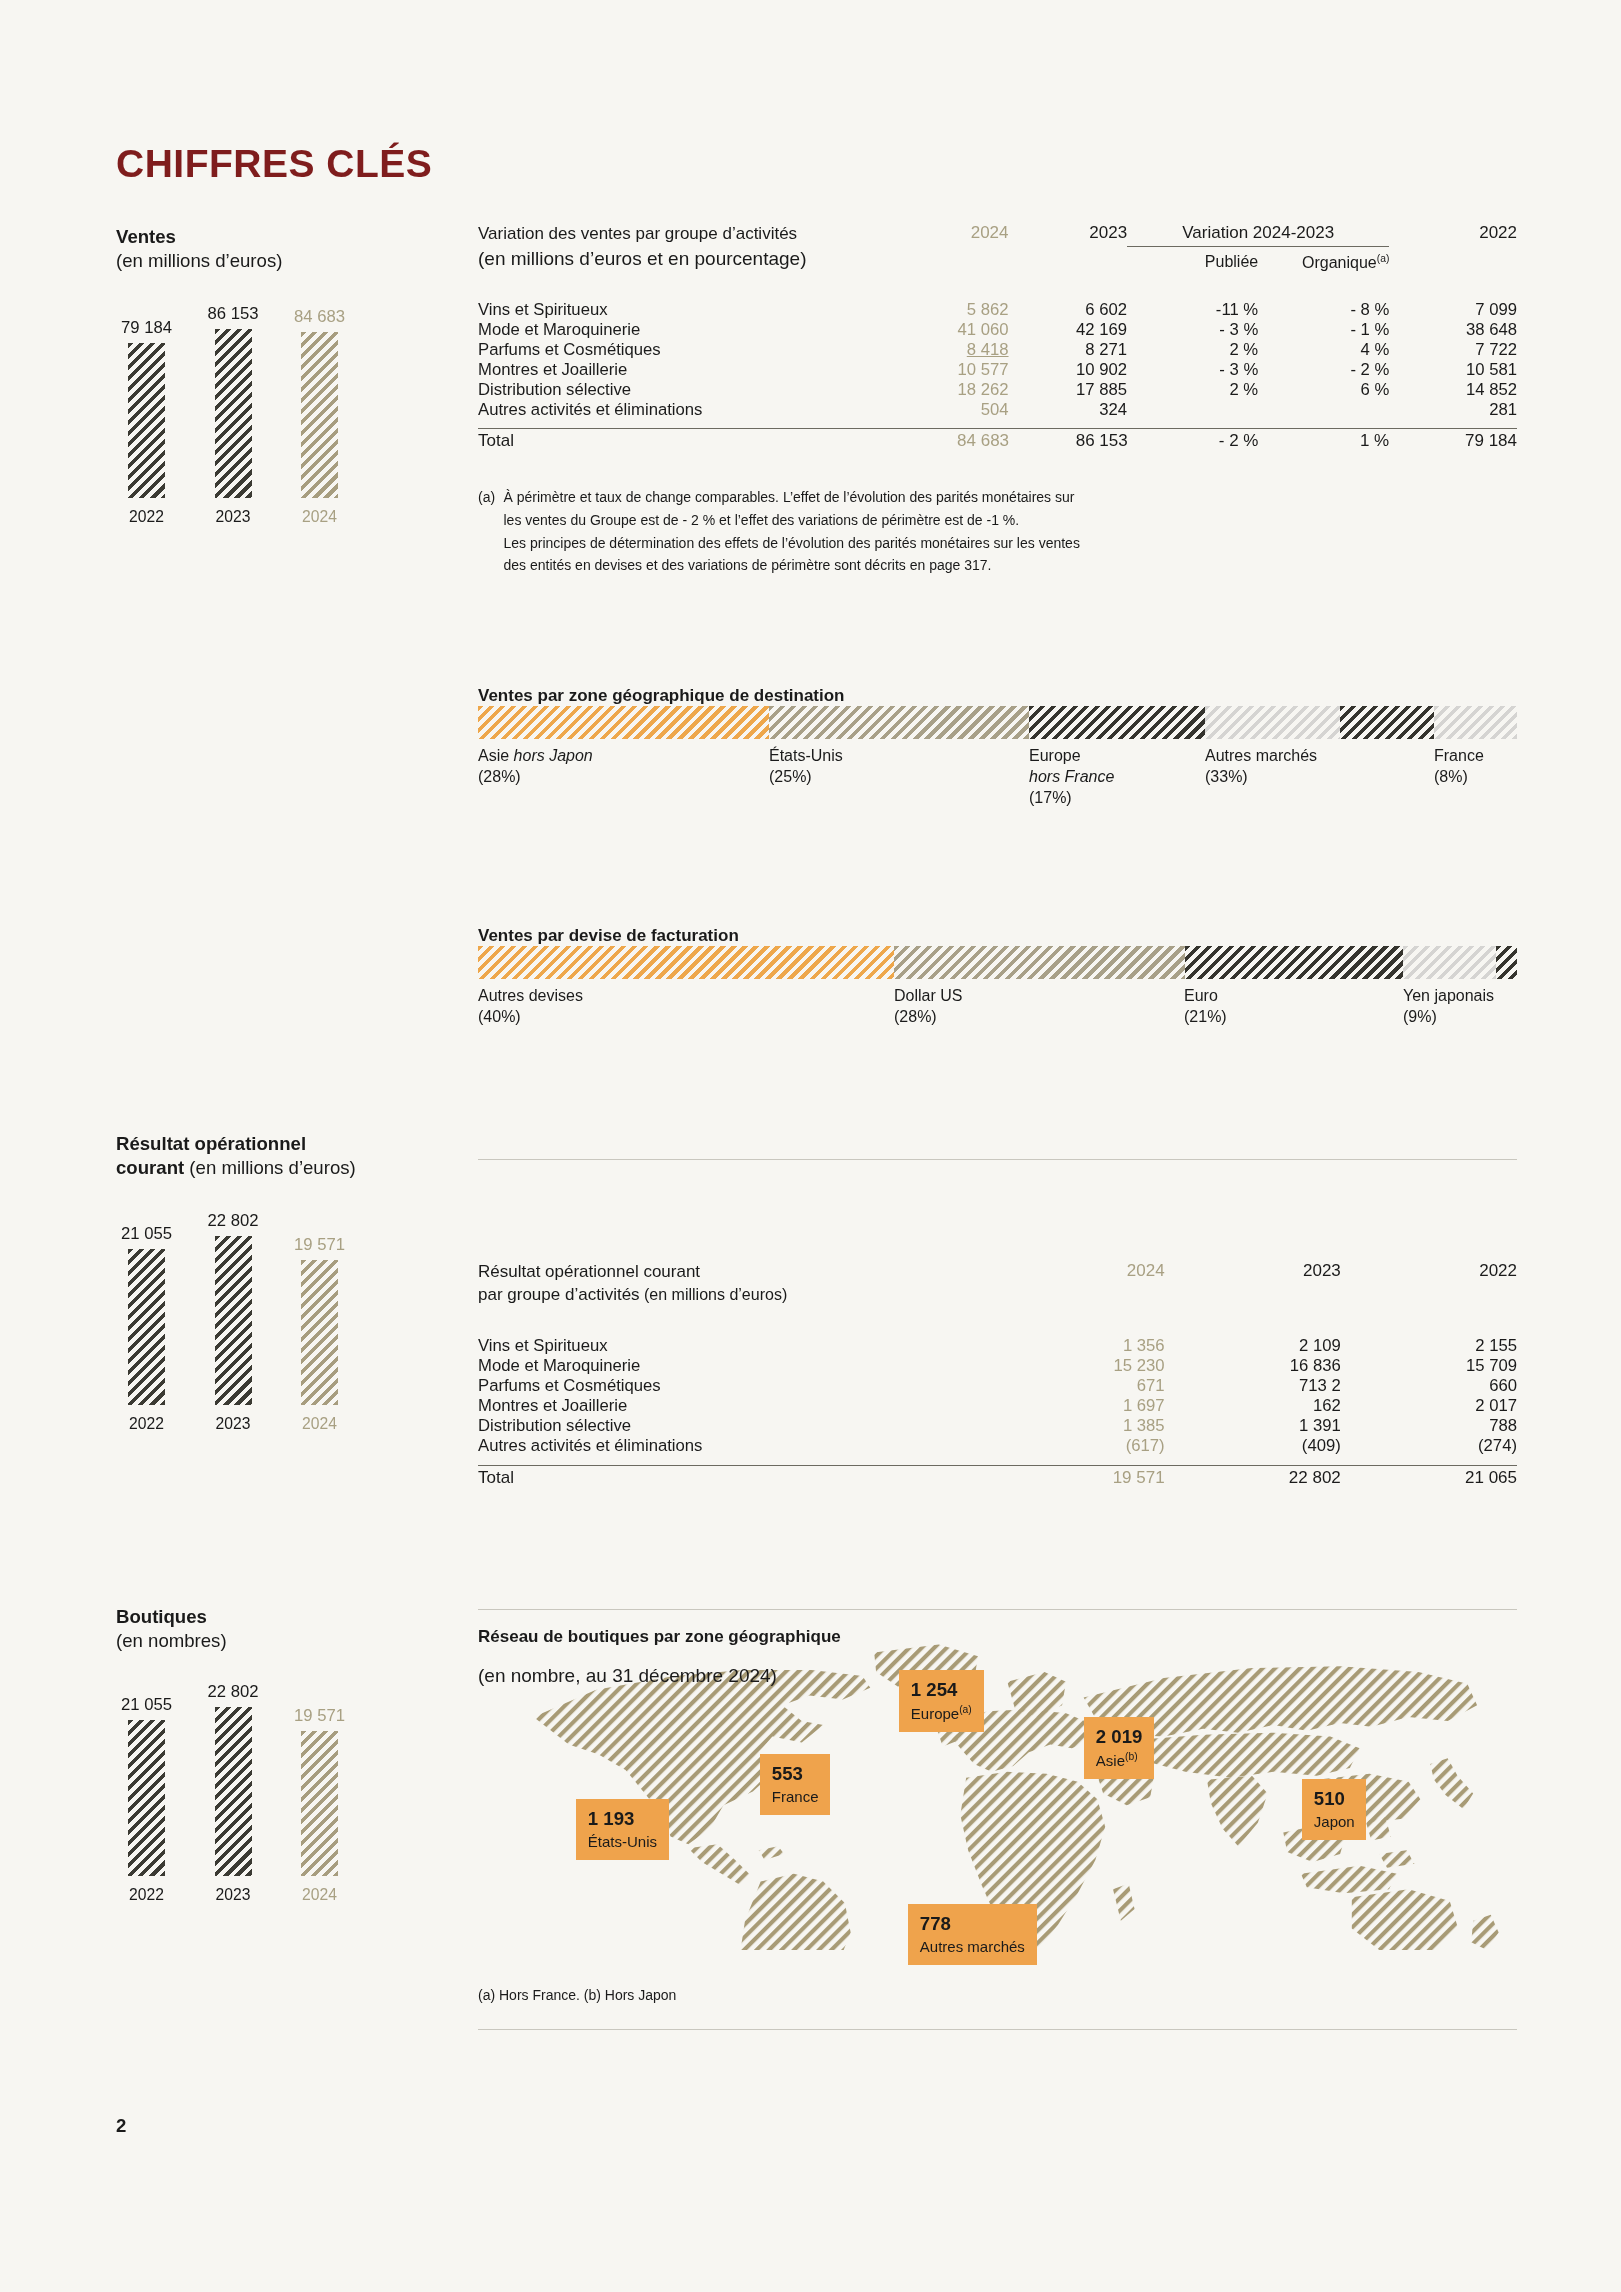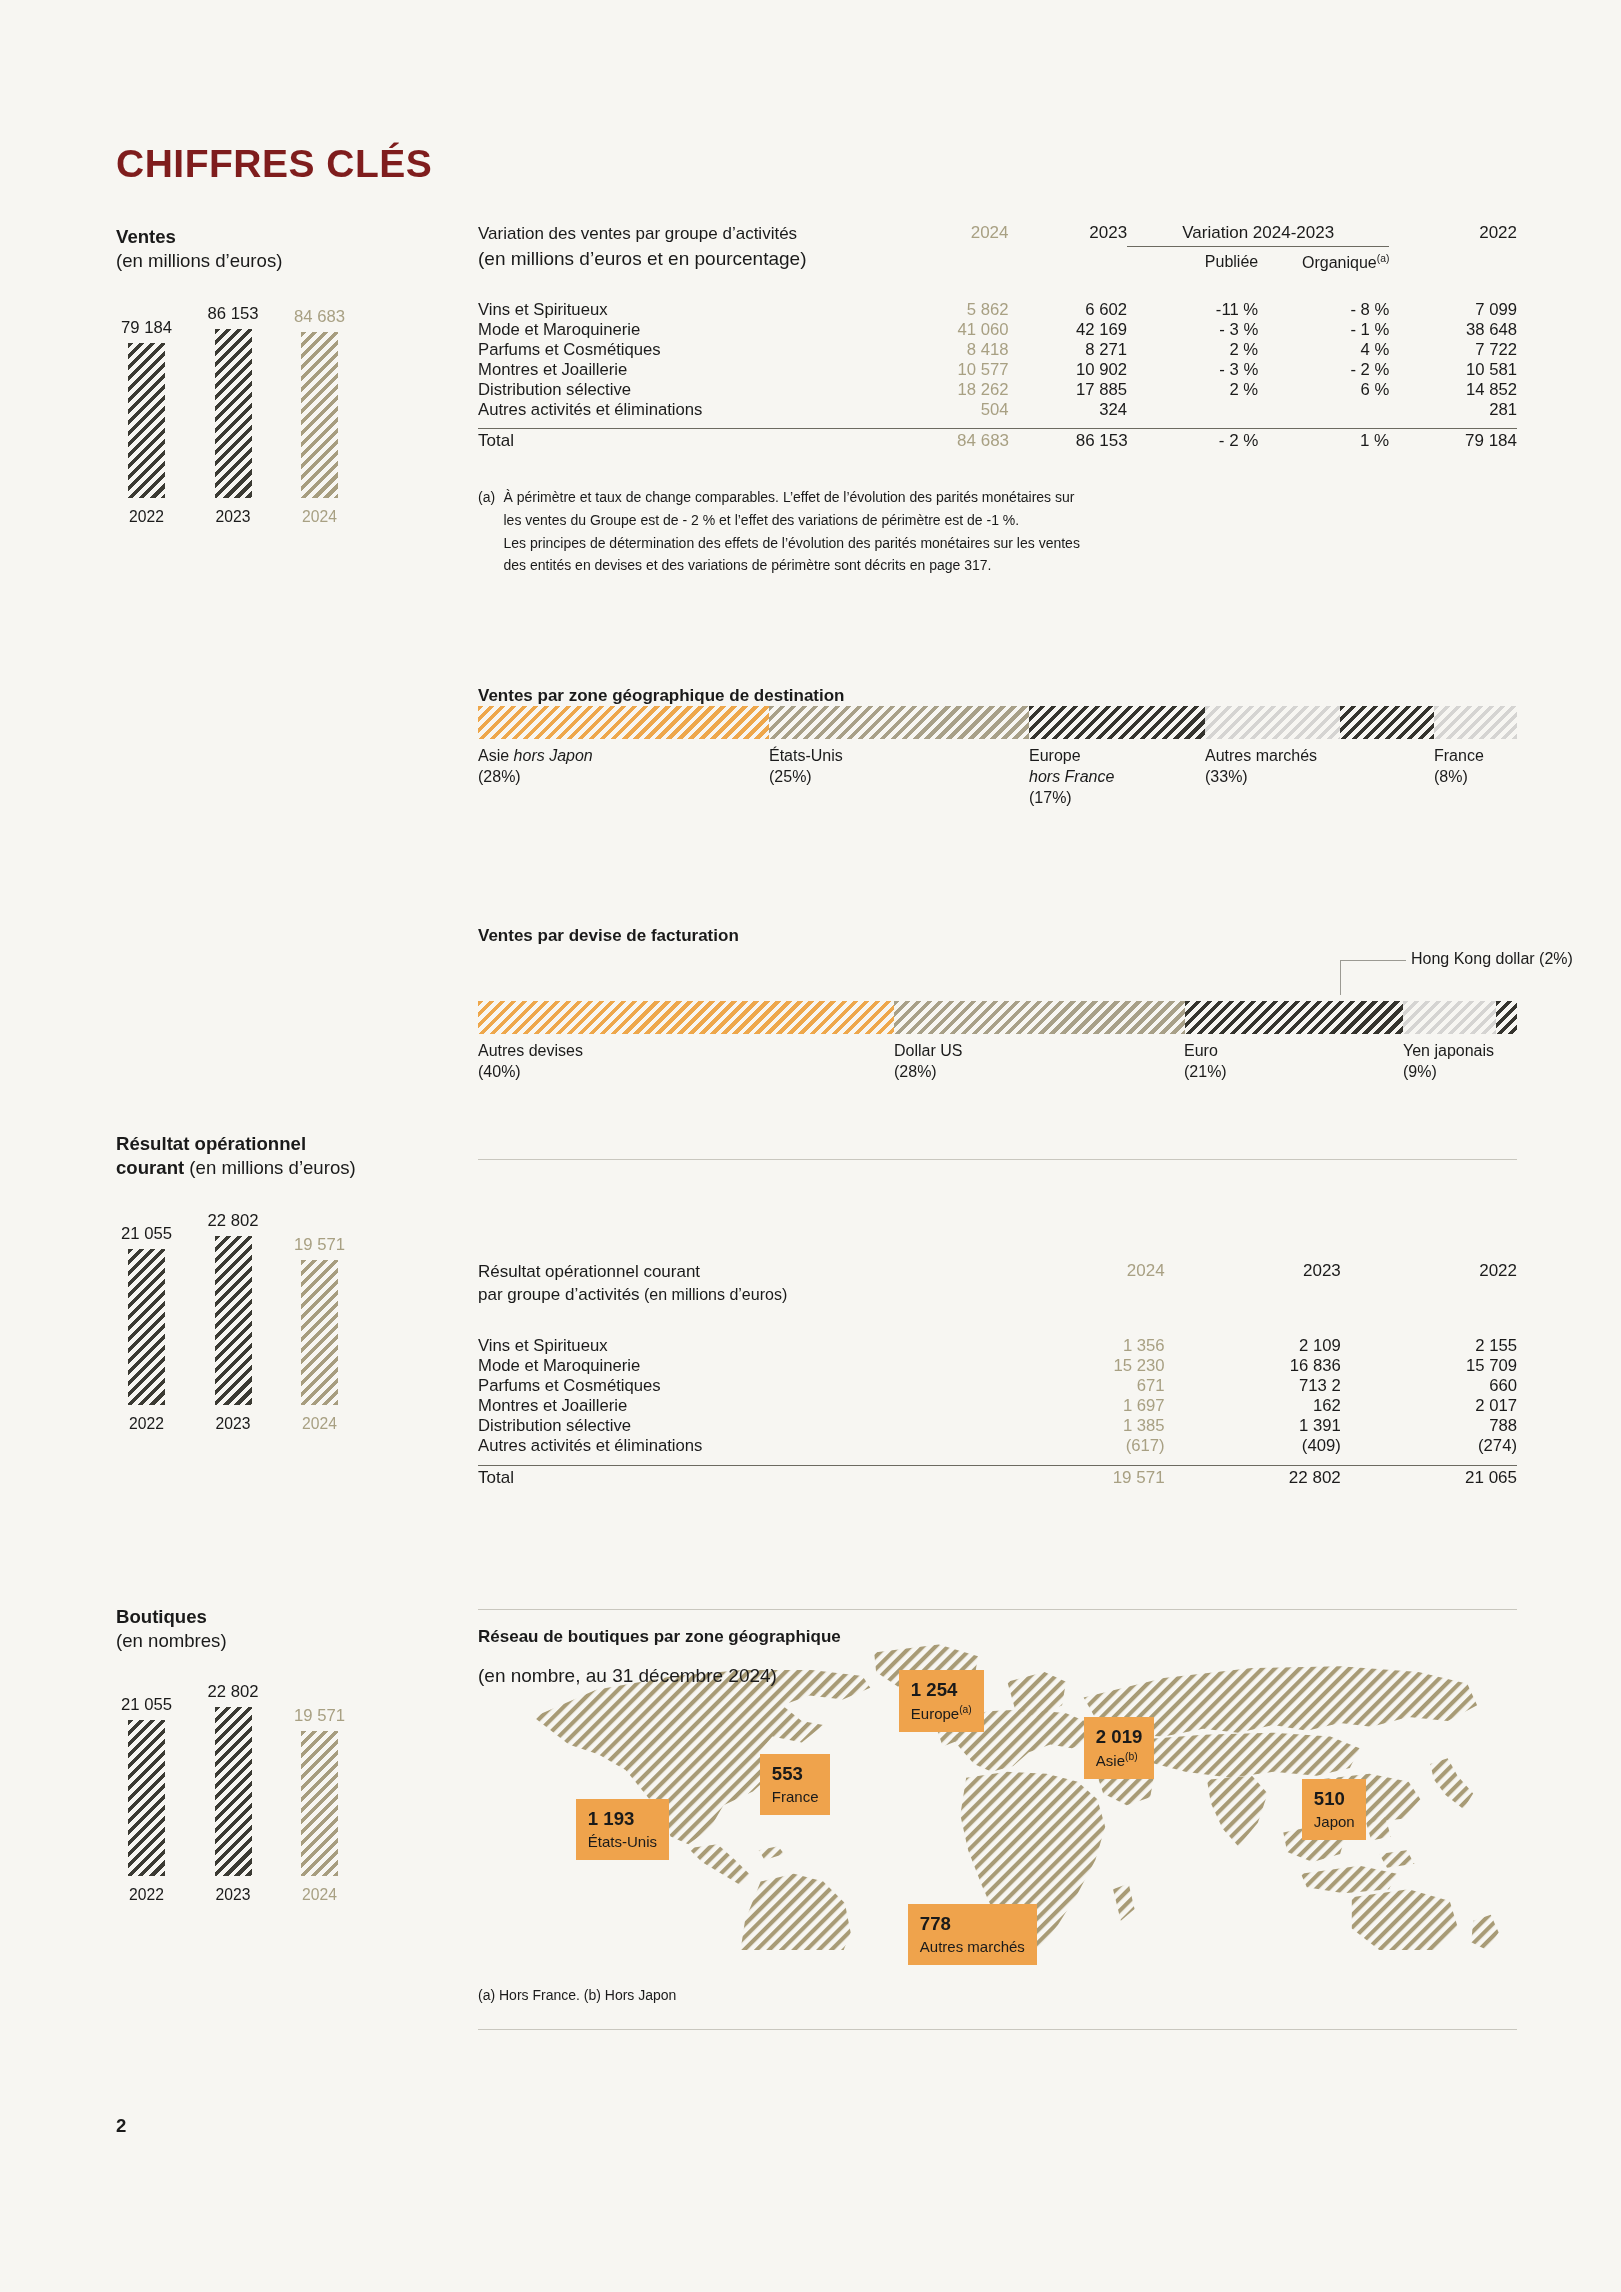--- a/index.html
+++ b/index.html
@@ -214,21 +214,21 @@
           <tr>
             <td class="rowlabel" style="width: 412px;">Mode et Maroquinerie</td>
             <td class="num gold" style="width: 116px;">41 060</td>
             <td class="num" style="width: 118px;">42 169</td>
             <td class="num" style="width: 130px;">- 3 %</td>
             <td class="num" style="width: 130px;">- 1 %</td>
             <td class="num" style="width: 127px;">38 648</td>
           </tr>
           <tr>
             <td class="rowlabel" style="width: 412px;">Parfums et Cosmétiques</td>
-            <td class="num gold" style="width: 116px;">8 418</td>
+            <td class="num gold" style="width: 116px; text-decoration: underline;">8 418</td>
             <td class="num" style="width: 118px;">8 271</td>
             <td class="num" style="width: 130px;">2 %</td>
             <td class="num" style="width: 130px;">4 %</td>
             <td class="num" style="width: 127px;">7 722</td>
           </tr>
           <tr>
             <td class="rowlabel" style="width: 412px;">Montres et Joaillerie</td>
             <td class="num gold" style="width: 116px;">10 577</td>
             <td class="num" style="width: 118px;">10 902</td>
             <td class="num" style="width: 130px;">- 3 %</td>
@@ -285,24 +285,20 @@
         <div class="blab" style="left: 0px;"><span>Asie <i>hors Japon</i></span><br><span>(28%)</span></div>
         <div class="blab" style="left: 291px;"><span>États-Unis</span><br><span>(25%)</span></div>
         <div class="blab" style="left: 551px;"><span>Europe</span><br><i>hors France</i><br><span>(17%)</span></div>
         <div class="blab" style="left: 727px;"><span>Autres marchés</span><br><span>(33%)</span></div>
         <div class="blab" style="left: 956px;"><span>France</span><br><span>(8%)</span></div>
       </div>
   </div>
 
   <div class="right-col" style="top:926px;">
     <div class="sec-title">Ventes par devise de facturation</div>
-    <div style="position:relative; height:55px;">
-      <div class="callout-line" style="left:862px; top:13.7px; width:66px; height:35px; border-right:none; border-bottom:none;"></div>
-      <div class="callout" style="left:933px; top:3.9px;">Hong Kong dollar (2%)</div>
-    </div>
     <div class="stackbar" id="cur-stack">
         <div class="seg s-orange" style="flex: 40 0 0px;"></div>
         <div class="seg s-taupe" style="flex: 28 0 0px;"></div>
         <div class="seg s-dark" style="flex: 21 0 0px;"></div>
         <div class="seg s-light" style="flex: 9 0 0px;"></div>
         <div class="seg s-dark" style="flex: 2 0 0px;"></div>
       </div>
     <div class="barlabels" id="cur-labels">
         <div class="blab" style="left: 0px;"><span>Autres devises</span><br><span>(40%)</span></div>
         <div class="blab" style="left: 416px;"><span>Dollar US</span><br><span>(28%)</span></div>

